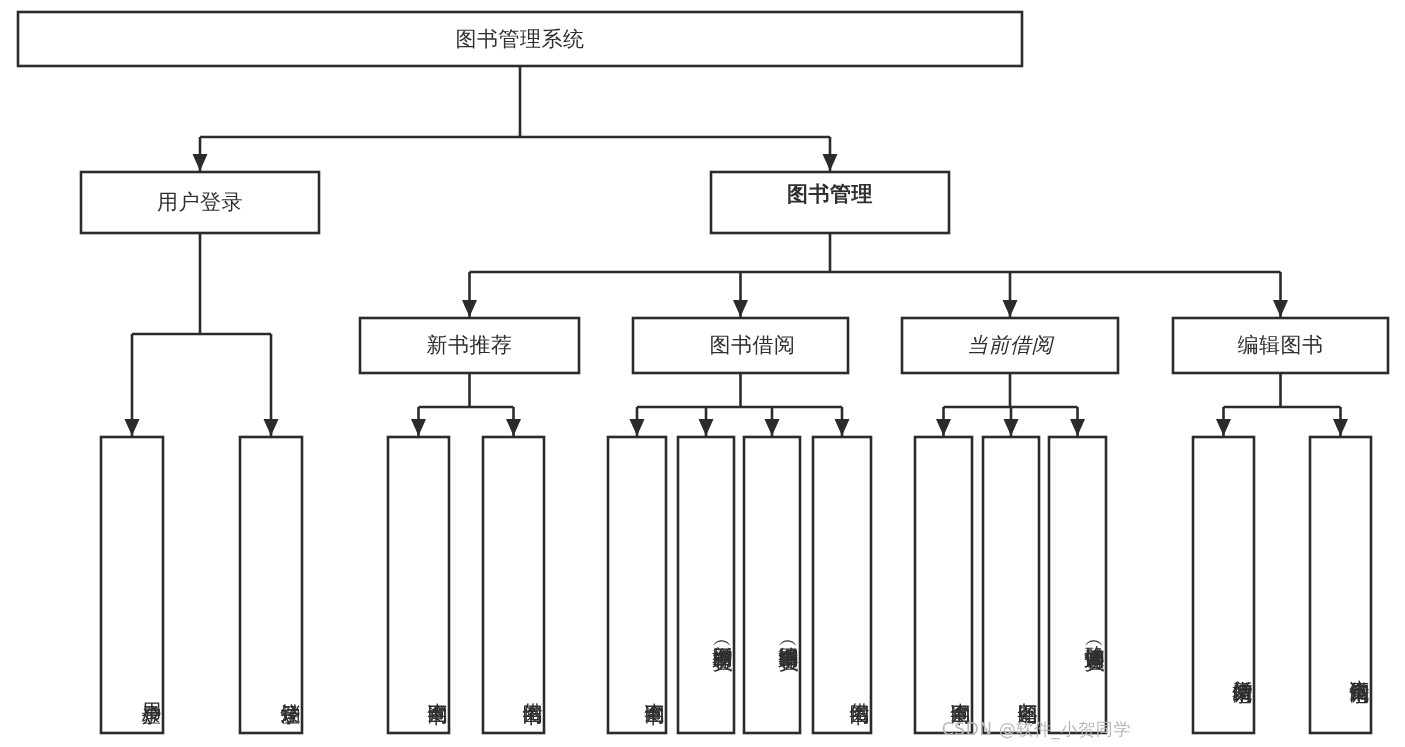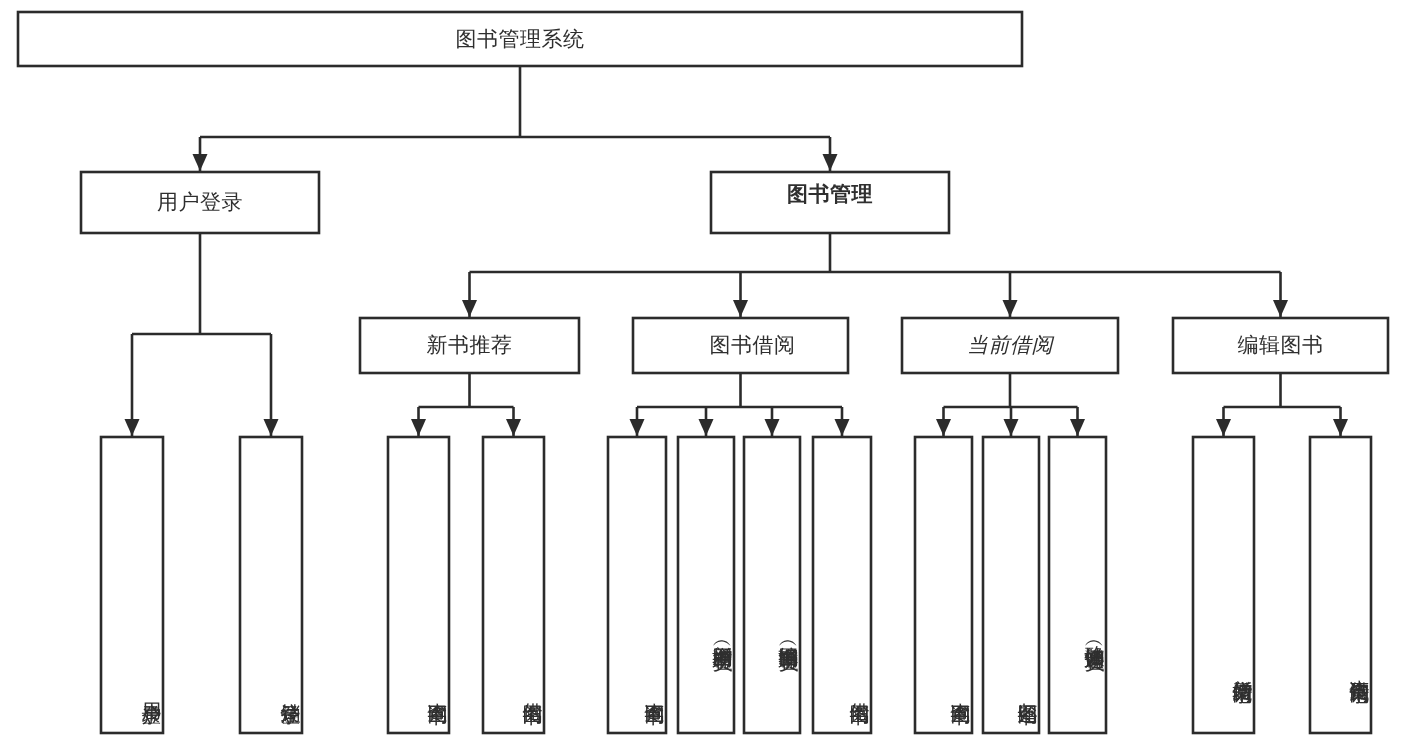--- a/index.html
+++ b/index.html
@@ -176,13 +176,14 @@
       <div class="node-label-v" style="left: 608px; top: 437px; width: 58px; height: 296px; padding-top: 104px;">查询图书</div>
       <div class="node-label-v" style="left: 678px; top: 437px; width: 56px; height: 296px; padding-top: 49px;">新增图书（管理员）</div>
       <div class="node-label-v" style="left: 744px; top: 437px; width: 56px; height: 296px; padding-top: 49px;">编辑图书（管理员）</div>
       <div class="node-label-v" style="left: 813px; top: 437px; width: 58px; height: 296px; padding-top: 104px;">借阅图书</div>
       <div class="node-label-v" style="left: 915px; top: 437px; width: 57px; height: 296px; padding-top: 104px;">查询图书</div>
       <div class="node-label-v" style="left: 983px; top: 437px; width: 56px; height: 296px; padding-top: 104px;">归还图书</div>
       <div class="node-label-v" style="left: 1049px; top: 437px; width: 57px; height: 296px; padding-top: 49px;">确认归还（管理员）</div>
       <div class="node-label-v" style="left: 1193px; top: 437px; width: 61px; height: 296px; padding-top: 82px;">新增借阅记录</div>
       <div class="node-label-v" style="left: 1310px; top: 437px; width: 61px; height: 296px; padding-top: 82px;">查询借阅记录</div>
     </div>
+  <div class="watermark">CSDN @软件_小贺同学</div>
 </div>
 
 </body></html>

